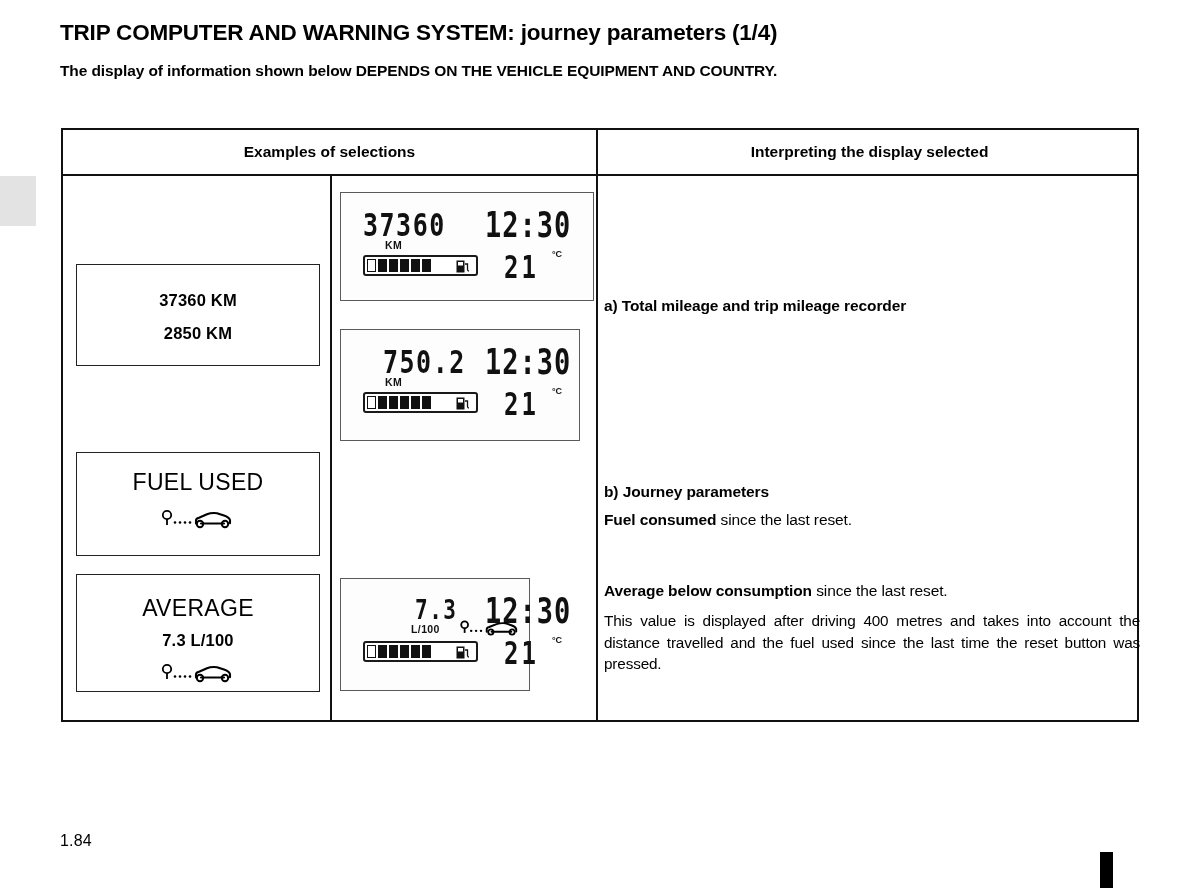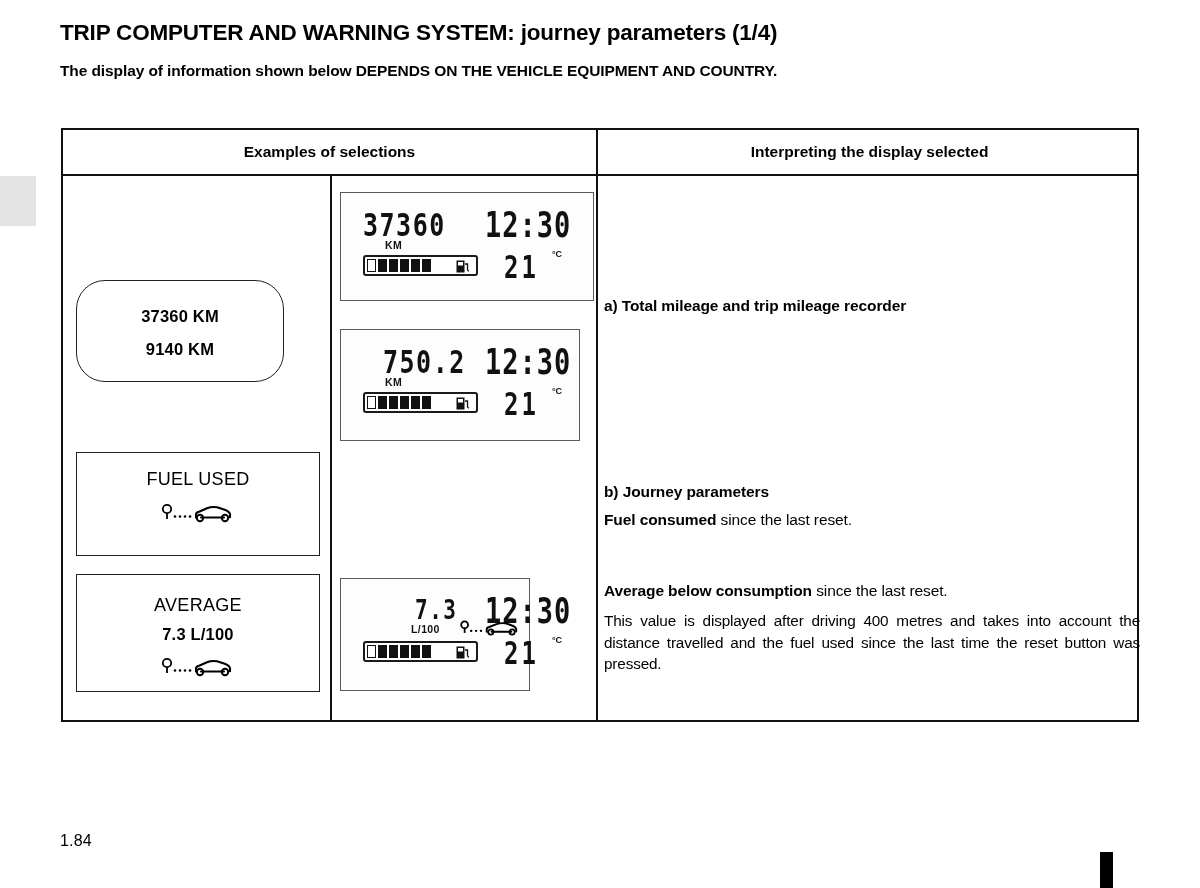--- a/index.html
+++ b/index.html
@@ -104,36 +104,36 @@
     box-sizing: border-box;
     background: #fff;
     text-align: center;
   }
   .sel-line-1 {
     font-size: 16.5px;
     font-weight: bold;
     letter-spacing: 0.2px;
   }
   .sel-line-plain {
-    font-size: 18px;
+    font-size: 23px;
     font-weight: normal;
     letter-spacing: 0.3px;
   }
   .sel-line-2 {
     font-size: 16.5px;
     font-weight: bold;
     letter-spacing: 0.2px;
   }
   .sel-icon {
     margin-top: 12px;
     height: 24px;
   }
 
   
-  #box-mileage { left: 13px; top: 150px; width: 208px; height: 102px; border-radius: 29px; }
+  #box-mileage { left: 13px; top: 134px; width: 244px; height: 102px; }
   #box-mileage .sel-line-1 { margin-top: 26px; }
   #box-mileage .sel-line-2 { margin-top: 14px; }
 
   
   #box-fuel { left: 13px; top: 322px; width: 244px; height: 104px; }
   #box-fuel .sel-line-plain { margin-top: 16px; }
   #box-fuel .sel-line-2 { margin-top: 9px; }
 
   
   #box-average { left: 13px; top: 444px; width: 244px; height: 118px; }
@@ -285,21 +285,21 @@
   <div class="thead">
     <div class="th th-left">Examples of selections</div>
     <div class="th th-right">Interpreting the display selected</div>
   </div>
 
   <div class="vdiv vdiv-a"></div>
   <div class="vdiv vdiv-b"></div>
 
   <div class="sel-box" id="box-mileage">
     <div class="sel-line-1">37360 KM</div>
-    <div class="sel-line-2">9140 KM</div>
+    <div class="sel-line-2">2850 KM</div>
   </div>
 
   <div class="sel-box" id="box-fuel">
     <div class="sel-line-plain">FUEL USED</div>
     <div class="sel-icon">
       <svg class="journey-icon" width="74" height="22" viewBox="0 0 74 22">
 
         <circle cx="6" cy="7" r="4.2" fill="none" stroke="#000" stroke-width="1.8"></circle>
         <line x1="6" y1="11" x2="6" y2="17" stroke="#000" stroke-width="1.8"></line>
 

